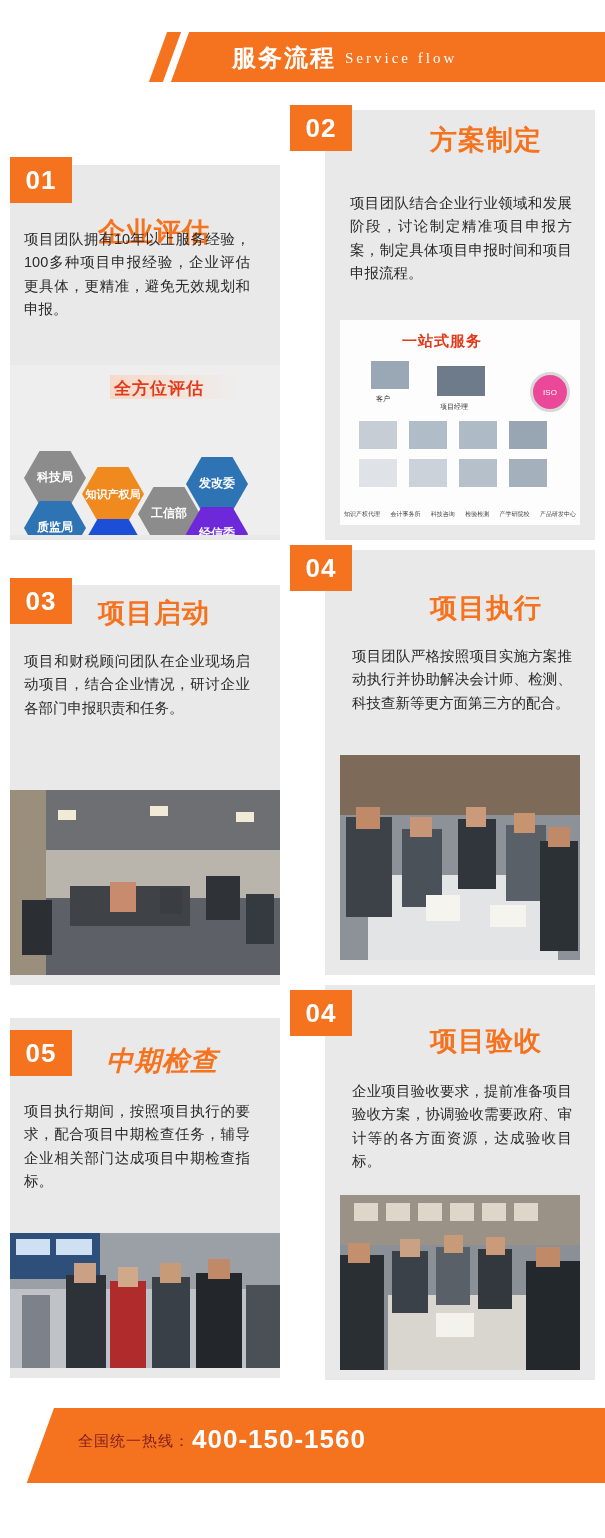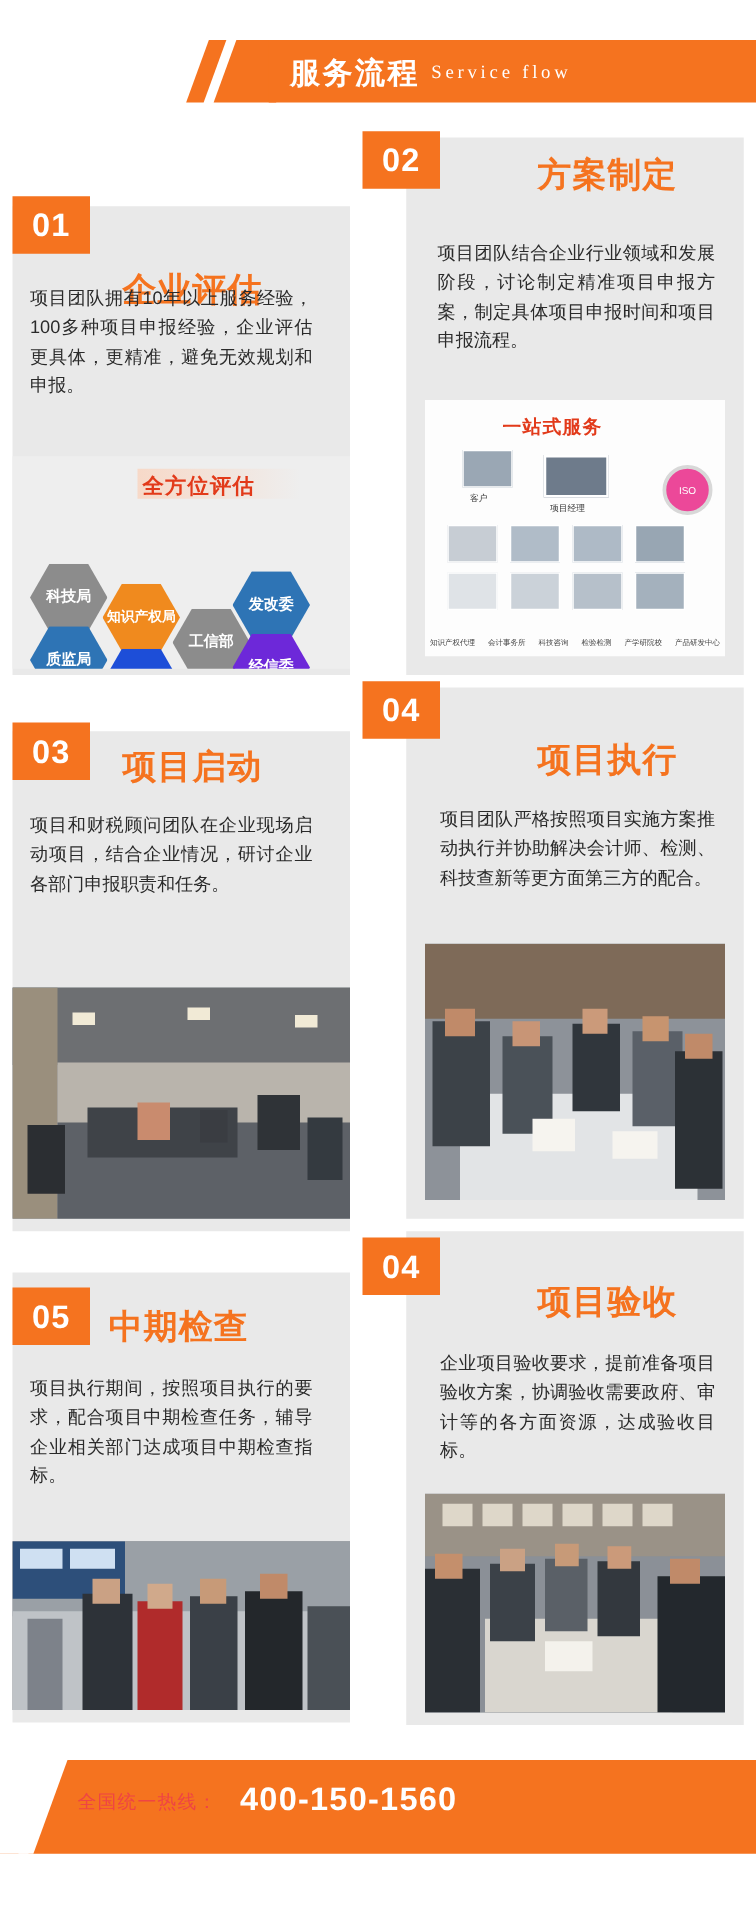--- a/index.html
+++ b/index.html
@@ -181,21 +181,21 @@
   #card4 { left: 325px; top: 550px; width: 270px; height: 425px; }
   #card4num { left: 290px; top: 545px; }
   #card4title { left: 430px; top: 590px; }
   #card4body { left: 352px; top: 645px; width: 220px; }
 
   #photo4 { left: 340px; top: 755px; width: 240px; height: 205px; }
 
   
   #card5 { left: 10px; top: 1018px; width: 270px; height: 360px; }
   #card5num { left: 10px; top: 1030px; }
-  #card5title { left: 87px; top: 1043px; }
+  #card5title { left: 106px; top: 1043px; font-style: italic; }
   #card5body { left: 24px; top: 1100px; width: 226px; }
 
   #photo5 { left: 10px; top: 1233px; width: 270px; height: 135px; }
 
   
   #card6 { left: 325px; top: 985px; width: 270px; height: 395px; }
   #card6num { left: 290px; top: 990px; }
   #card6title { left: 430px; top: 1023px; }
   #card6body { left: 352px; top: 1080px; width: 220px; }
 
@@ -219,23 +219,23 @@
   .footer-slash2 {
     position: absolute;
     left: 42px; top: 1408px;
     width: 12px; height: 75px;
     background: #ffffff;
     transform: skewX(-20deg);
     transform-origin: top left;
   }
   .footer-text {
     position: absolute;
-    left: 62px; top: 1432px;
+    left: 78px; top: 1432px;
     font-size: 15px;
-    color: #ef4444;
+    color: #7f1d1d;
     letter-spacing: 1px;
   }
   .footer-phone {
     position: absolute;
     left: 192px; top: 1424px;
     font-size: 26px;
     font-weight: bold;
     color: #ffffff;
     letter-spacing: 1px;
     font-family: "Liberation Sans", sans-serif;

